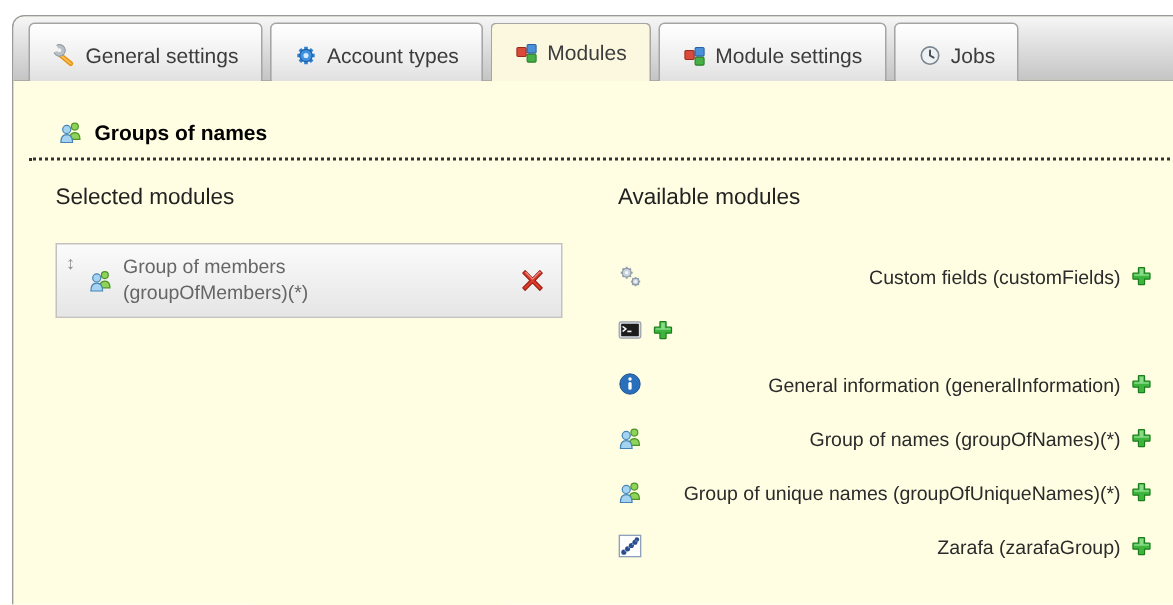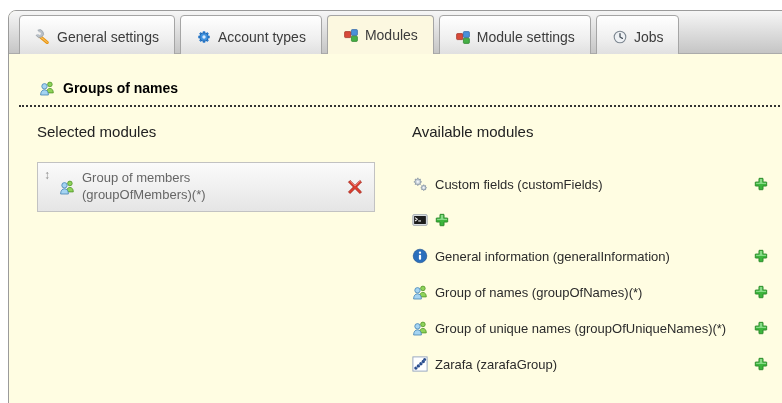--- a/index.html
+++ b/index.html
@@ -77,21 +77,21 @@
   }
   .selected-box .icon { margin-right: 7px; }
   .selected-label { color: #666; font-size: 13px; line-height: 1.3; max-width: 190px; }
   .delete-btn { margin-left: auto; width: 16px; height: 16px; cursor: pointer; }
   .available-list { margin-top: 26px; }
   .module-row {
     height: 36px; width: 356px;
     display: flex; align-items: center; gap: 7px;
     font-size: 13px; color: #2b2b2b;
   }
-  .module-row .label { flex: 1; }
+  .module-row .label { flex: 1; text-align: right; }
   .add-btn { width: 14px; height: 14px; cursor: pointer; }
   .icon { display: inline-flex; width: 16px; height: 16px; flex: none; }
   .icon svg, .add-btn svg, .delete-btn svg { display: block; }
 </style>
 </head>
 <body>
 
 <div id="screen">
   <div class="panel">
     <div class="tabbar">

